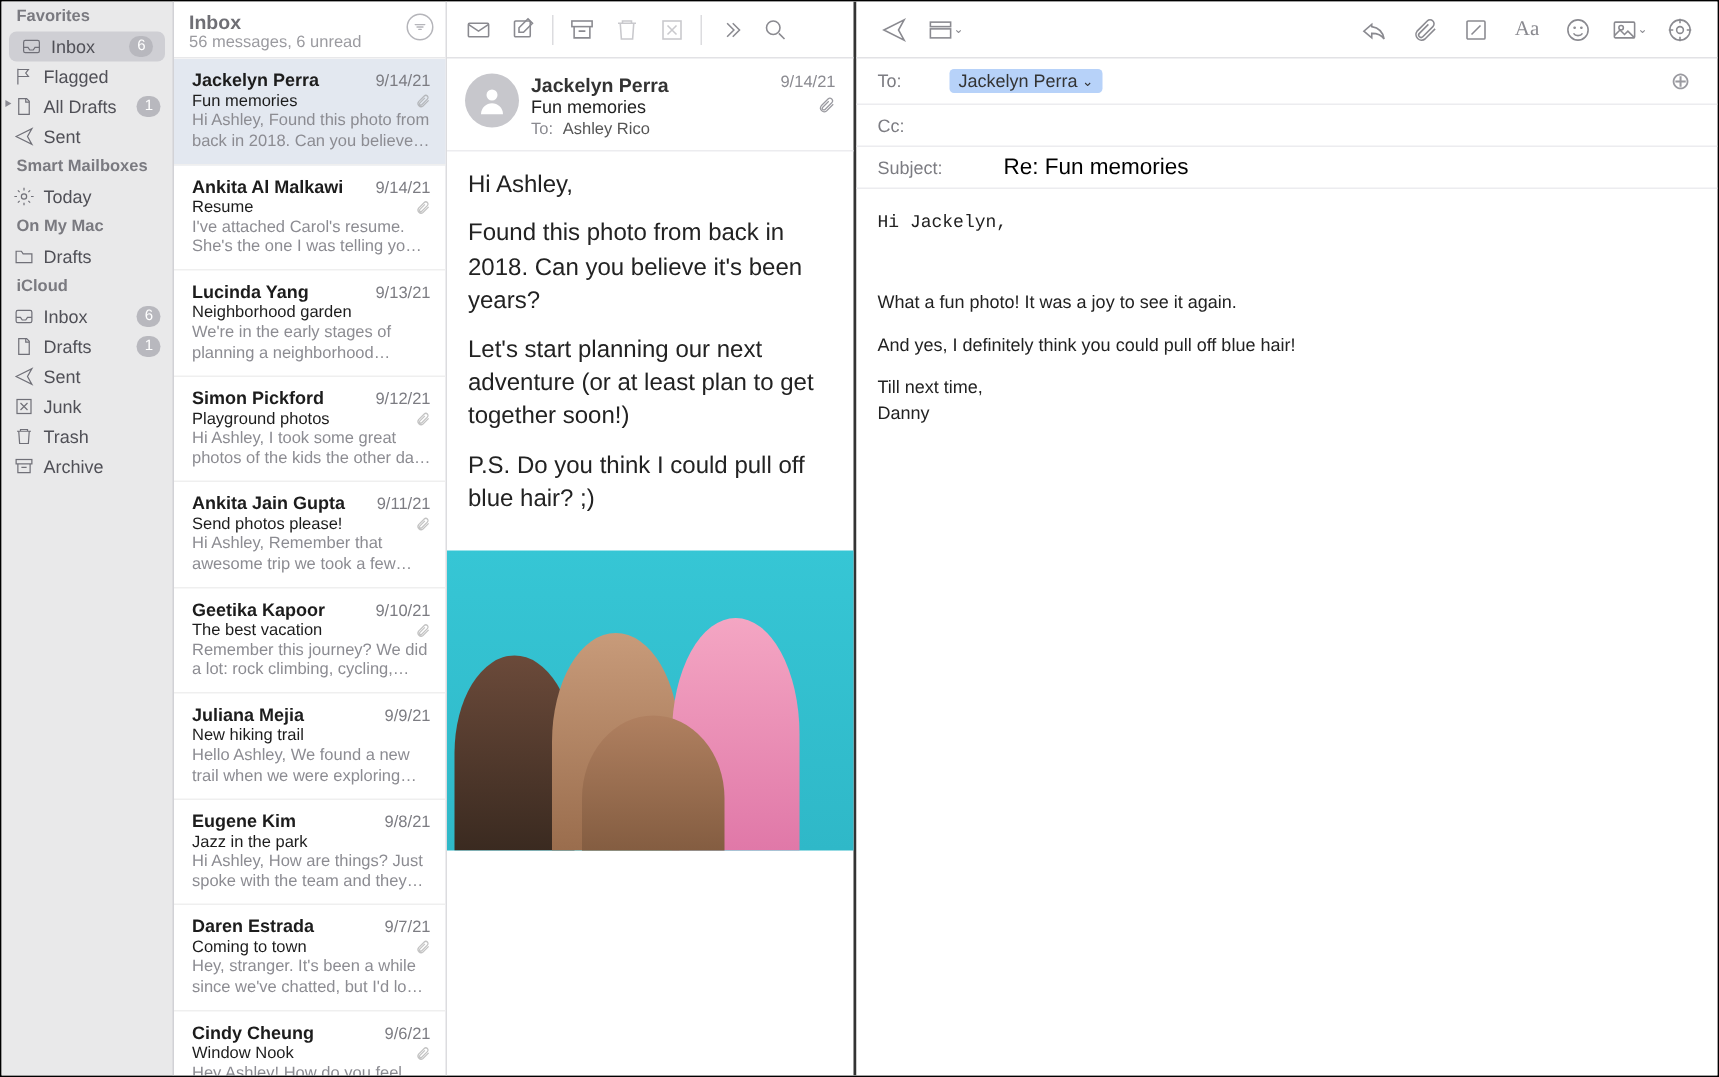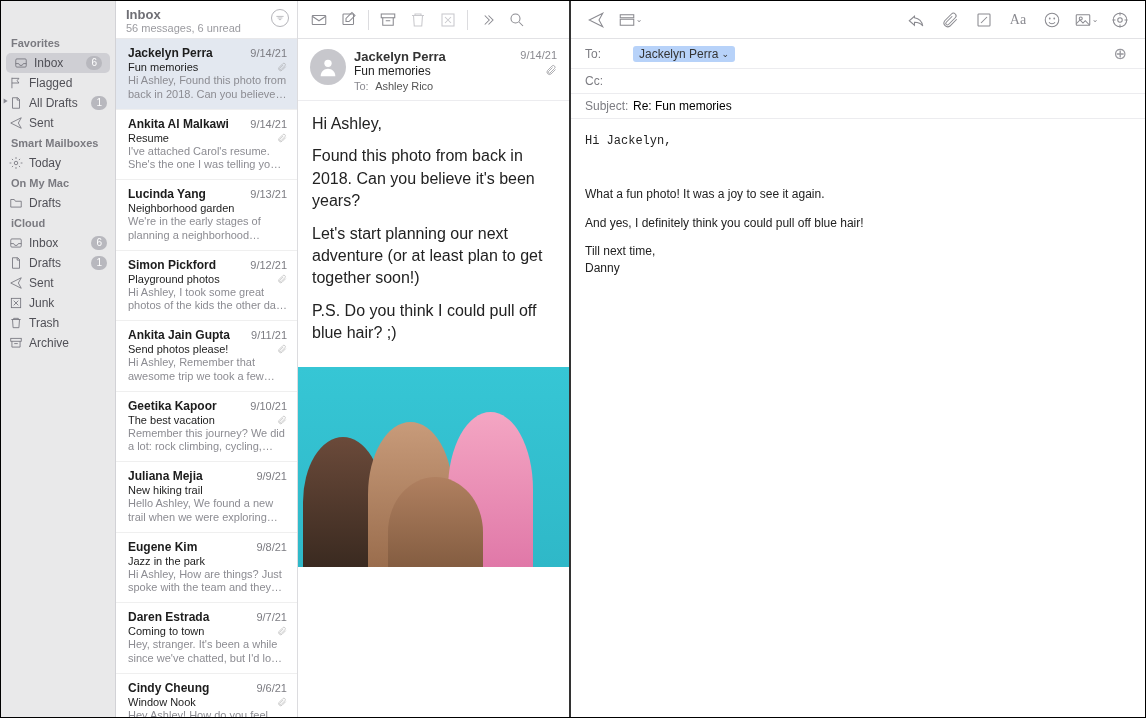--- a/index.html
+++ b/index.html
@@ -14,21 +14,20 @@
   height: 718px;
   overflow: hidden;
   border: 1px solid #000;
 }
 
 
 .sidebar {
   width: 115px;
   background: #e9e9ea;
   border-right: 1px solid #d2d2d6;
-  padding-top: 32px;
   flex-shrink: 0;
   overflow-y: auto;
 }
 .sidebar-section-title {
   font-size: 11px;
   color: #7a7a80;
   font-weight: 600;
   padding: 4px 10px;
 }
 .sidebar-item {
@@ -219,21 +218,21 @@
   background:#b7d2f9;
   border-radius:3px;
   padding:1px 6px;
   font-size:12px;
   display:inline-flex;
   align-items:center;
   gap:3px;
 }
 .recipient-pill .caron{font-size:9px;}
 .compose-field input{
-  border:none; outline:none; flex:1; font-size:12px; font-family:inherit;
+  border:none; outline:none; flex:1; font-size:15px; font-family:inherit;margin-left:36px;
 }
 .compose-body{
   padding:14px;
   font-size:12px;
   color:#222;
 }
 .compose-body p{ margin-bottom:12px; line-height:1.4;}
 .subject-plus{ margin-left:auto; color:#9a9aa0; font-size:16px; padding:0 4px;}
 
 

